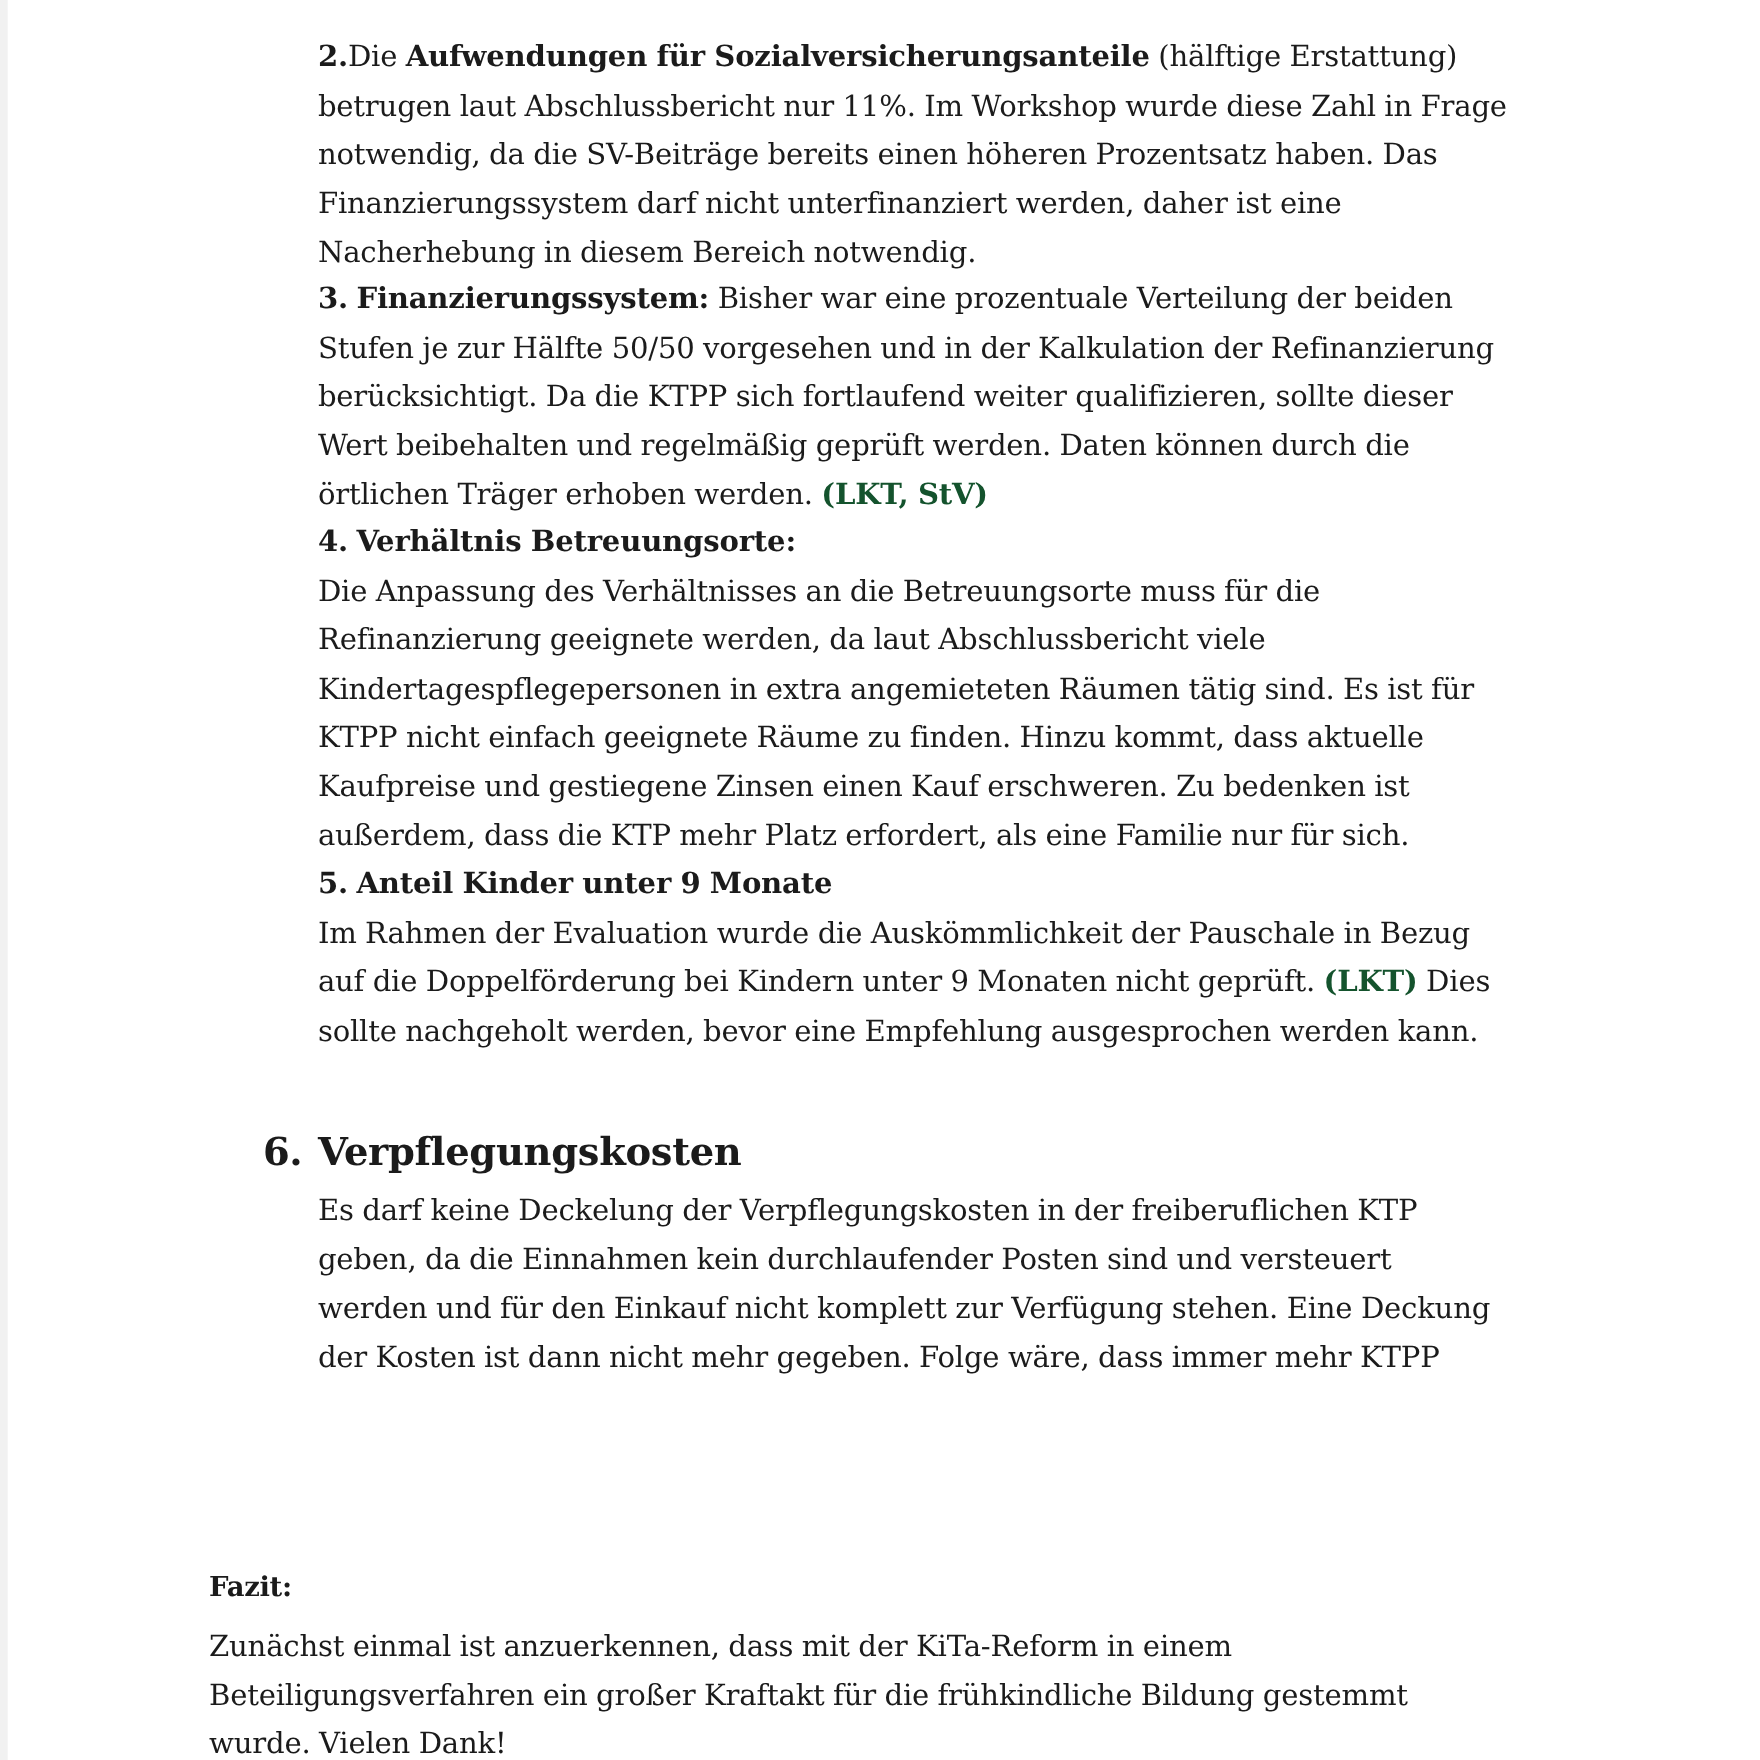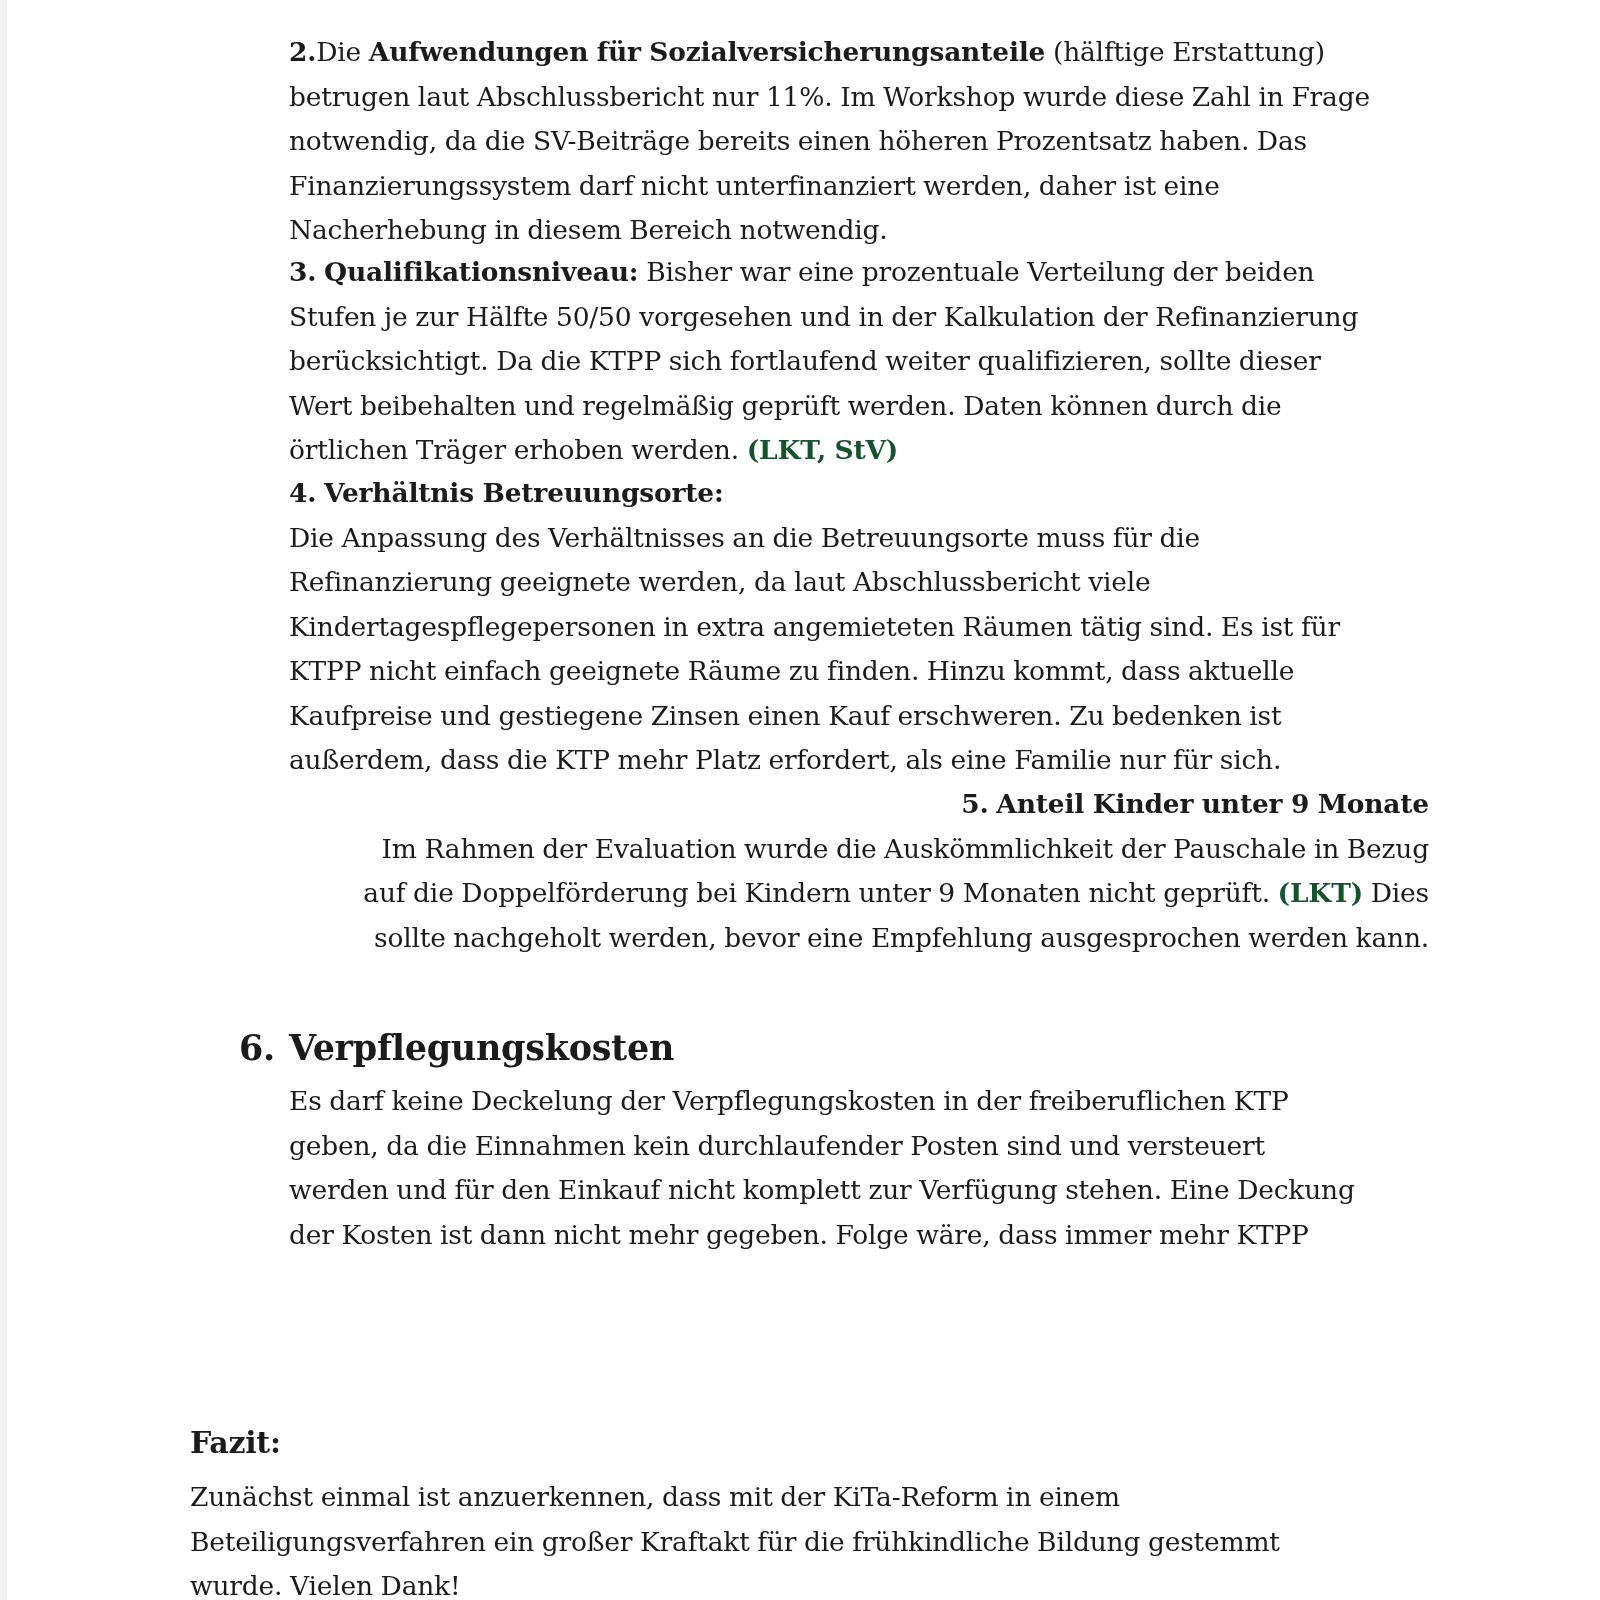--- a/index.html
+++ b/index.html
@@ -46,21 +46,21 @@
       font-weight: bold;
       line-height: 50px;
       white-space: nowrap;
       letter-spacing: -0.3px;
     }
     .section-title .num { display: inline-block; width: 50px; }
     .fazit-title {
       position: absolute;
       left: 190px;
       top: 1393px;
-      font-size: 30px;
+      font-size: 25px;
       font-weight: bold;
       line-height: 50px;
       letter-spacing: -0.3px;
     }
     .fazit-body {
       position: absolute;
       left: 190px;
       top: 1450px;
       width: 1250px;
       font-size: 26.5px;
@@ -79,38 +79,38 @@
 
   <div class="block" style="top:5px;">
     <p><b>2.</b><span>Die </span><b>Aufwendungen für Sozialversicherungsanteile</b><span> (hälftige Erstattung)</span></p>
     <p>betrugen laut Abschlussbericht nur 11%. Im Workshop wurde diese Zahl in Frage</p>
     <p>notwendig, da die SV-Beiträge bereits einen höheren Prozentsatz haben. Das</p>
     <p>Finanzierungssystem darf nicht unterfinanziert werden, daher ist eine</p>
     <p>Nacherhebung in diesem Bereich notwendig.</p>
   </div>
 
   <div class="block" style="top:225px;">
-    <p><b>3.</b> <b>Qualifikationsniveau:</b><span> Bisher war eine prozentuale Verteilung der beiden</span></p>
+    <p><b>3.</b> <b>Finanzierungssystem:</b><span> Bisher war eine prozentuale Verteilung der beiden</span></p>
     <p>Stufen je zur Hälfte 50/50 vorgesehen und in der Kalkulation der Refinanzierung</p>
     <p>berücksichtigt. Da die KTPP sich fortlaufend weiter qualifizieren, sollte dieser</p>
     <p>Wert beibehalten und regelmäßig geprüft werden. Daten können durch die</p>
     <p><span>örtlichen Träger erhoben werden. </span><span class="red">(LKT, StV)</span></p>
   </div>
 
   <div class="block" style="top:446px;">
     <p><b>4.</b> <b>Verhältnis Betreuungsorte:</b></p>
     <p>Die Anpassung des Verhältnisses an die Betreuungsorte muss für die</p>
     <p>Refinanzierung geeignete werden, da laut Abschlussbericht viele</p>
     <p>Kindertagespflegepersonen in extra angemieteten Räumen tätig sind. Es ist für</p>
     <p>KTPP nicht einfach geeignete Räume zu finden. Hinzu kommt, dass aktuelle</p>
     <p>Kaufpreise und gestiegene Zinsen einen Kauf erschweren. Zu bedenken ist</p>
     <p>außerdem, dass die KTP mehr Platz erfordert, als eine Familie nur für sich.</p>
   </div>
 
-  <div class="block" style="top:757px;text-align:right;">
+  <div class="block" style="top:757px;">
     <p><b>5.</b> <b>Anteil Kinder unter 9 Monate</b></p>
     <p>Im Rahmen der Evaluation wurde die Auskömmlichkeit der Pauschale in Bezug</p>
     <p><span>auf die Doppelförderung bei Kindern unter 9 Monaten nicht geprüft. </span><span class="red">(LKT)</span><span> Dies</span></p>
     <p>sollte nachgeholt werden, bevor eine Empfehlung ausgesprochen werden kann.</p>
   </div>
 
   <div class="section-title">
     <span class="num">6.</span><span>Verpflegungskosten</span>
   </div>
   <div class="block" style="top:1054px;">

